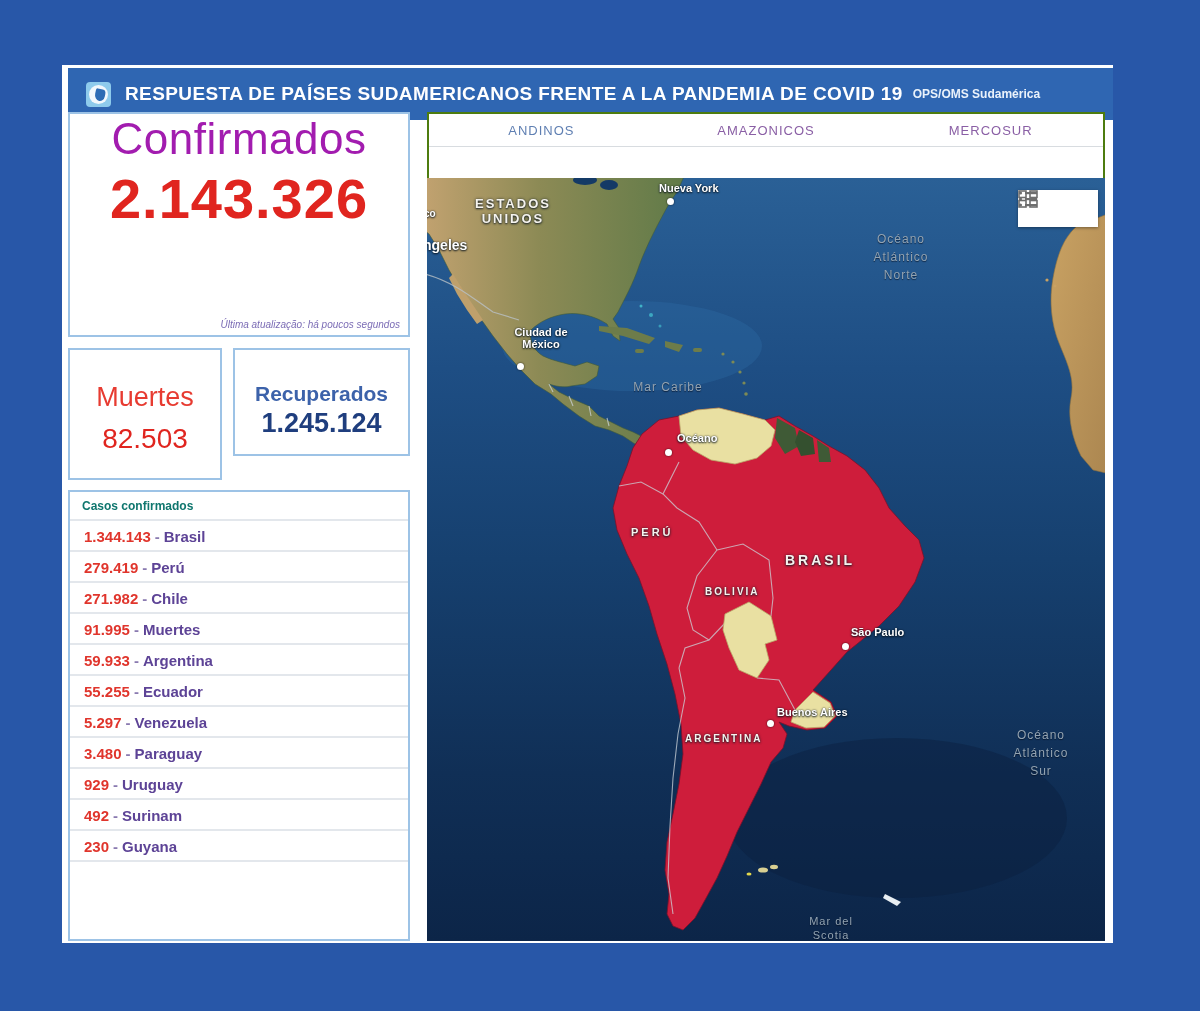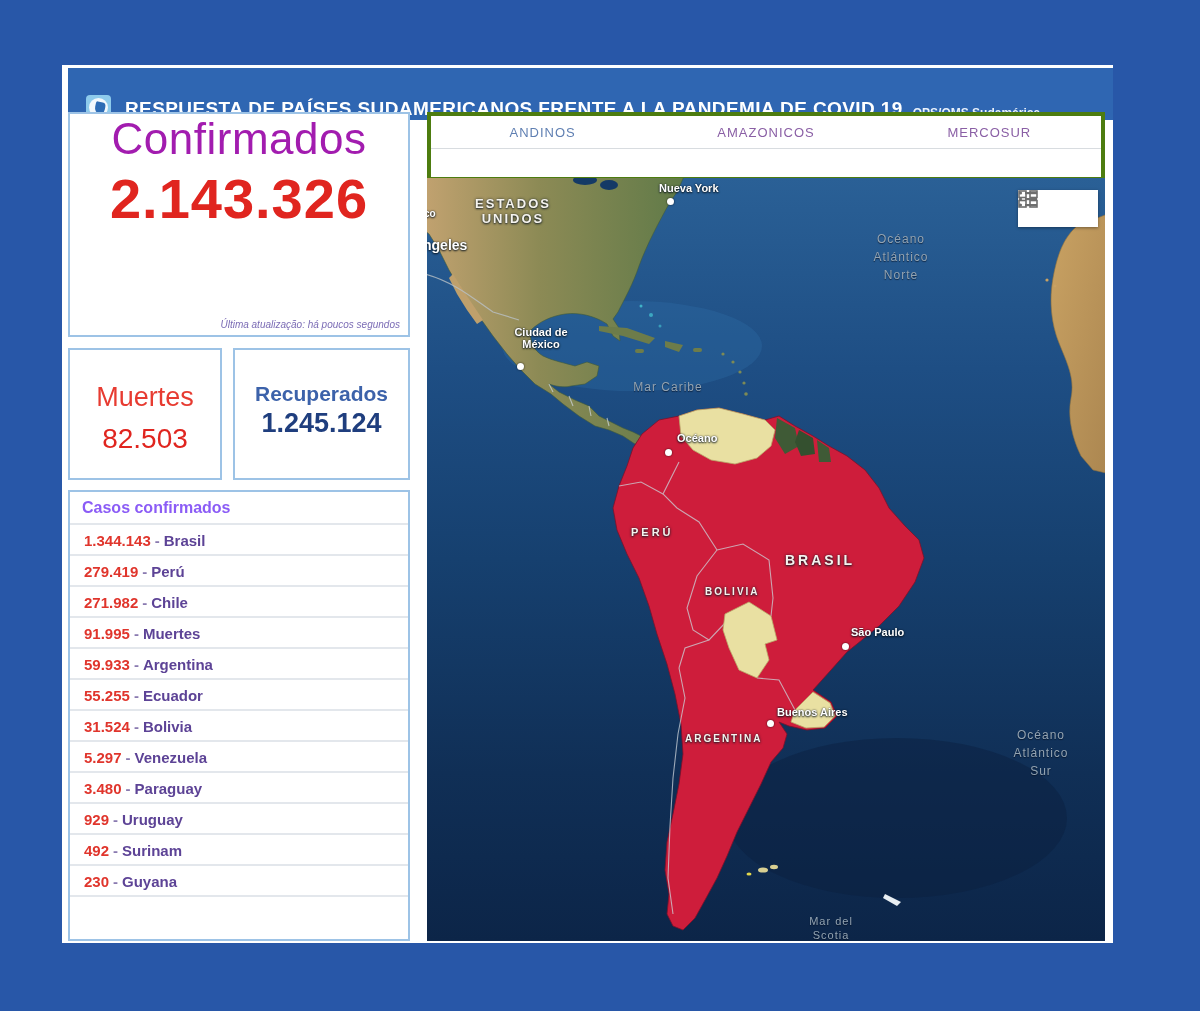--- a/index.html
+++ b/index.html
@@ -2,53 +2,53 @@
 <html><head>
 <meta charset="utf-8">
 <style>
   * { margin:0; padding:0; box-sizing:border-box; }
   html,body { width:1200px; height:1011px; }
   body { font-family:"Liberation Sans", sans-serif; background:#2857a8; position:relative; }
   .frame { position:absolute; inset:0; background:#2857a8; }
   .content { position:absolute; left:62px; top:65px; width:1051px; height:878px; background:#ffffff; }
 
   
-  .hdr { position:absolute; left:6px; top:3px; width:1045px; height:52px; background:#2f66b2; display:flex; align-items:flex-end; padding:0 10px 0 18px; }
+  .hdr { position:absolute; left:6px; top:3px; width:1045px; height:52px; background:#2f66b2; display:flex; align-items:center; padding:0 10px 0 18px; }
   .logo { width:25px; height:25px; border-radius:4px; background:#8ecbec; position:relative; flex:0 0 auto; }
   .logo .globe { position:absolute; left:3px; top:3px; width:19px; height:19px; border-radius:50%; background:#f2f8fc; }
   .logo .land { position:absolute; left:9px; top:7px; width:10px; height:12px; background:#2d6cb5; border-radius:20% 45% 60% 70%; transform:rotate(12deg); }
   .hdr-title { color:#ffffff; font-size:19px; font-weight:600; letter-spacing:.4px; margin-left:14px; white-space:nowrap; }
   .hdr-sub { color:#eaf2fb; font-size:12px; font-weight:600; margin-left:10px; white-space:nowrap; }
 
   .card { position:absolute; background:#fff; border:2px solid #9dc3e6; }
 
   
   .card-conf { left:6px; top:47px; width:342px; height:225px; text-align:center; }
   .conf-label { color:#a21caf; font-size:44px; font-weight:500; letter-spacing:.5px; }
   .conf-value { color:#e0251f; font-size:56px; font-weight:700; letter-spacing:1px; margin-top:2px; }
   .conf-upd { position:absolute; right:8px; bottom:5px; color:#7b6cb5; font-size:10px; font-style:italic; }
 
   
   .card-death { left:6px; top:283px; width:154px; height:132px; text-align:center; }
   .death-label { color:#e73b31; font-size:27px; font-weight:500; margin-top:32px; }
   .death-value { color:#e0251f; font-size:28px; font-weight:400; margin-top:10px; }
-  .card-rec { left:171px; top:283px; width:177px; height:132px; text-align:center; }
+  .card-rec { left:171px; top:283px; width:177px; height:108px; text-align:center; }
   .rec-label { color:#3c62aa; font-size:21px; font-weight:600; margin-top:32px; }
   .rec-value { color:#1f3e7e; font-size:27px; font-weight:700; margin-top:2px; }
 
   
   .card-list { left:6px; top:425px; width:342px; height:451px; padding:0; }
-  .list-head { font-size:16px; font-weight:700; color:#8b5cf6; padding:7px 0 6px 12px; border-bottom:2px solid #e3e7ec; }
+  .list-head { font-size:12px; font-weight:700; color:#0f766e; padding:7px 0 6px 12px; border-bottom:2px solid #e3e7ec; }
   .list-row { height:31px; line-height:31px; padding-left:14px; border-bottom:2px solid #e3e7ec; font-size:15px; font-weight:700; white-space:nowrap; }
   .list-row .val { color:#e0352c; }
   .list-row .sep { color:#8a7ab0; padding:0 4px; }
   .list-row .country { color:#5d4396; }
 
   
-  .tabs { position:absolute; left:365px; top:47px; width:678px; height:69px; background:#fff; border:4px solid #4d7c0f; }
+  .tabs { position:absolute; left:365px; top:47px; width:678px; height:69px; background:#fff; border:2px solid #4d7c0f; }
   .tab-row { display:flex; height:33px; align-items:center; border-bottom:1px solid #d8dce0; }
   .tab { flex:1; text-align:center; font-size:13px; letter-spacing:1px; cursor:pointer; }
   .tab-andinos { color:#5f7fb2; }
   .tab-amazonicos, .tab-mercosur { color:#8a5fa5; }
 
   
   .map { position:absolute; left:365px; top:113px; width:678px; height:763px; overflow:hidden; background:#143a66; }
   .map svg { position:absolute; left:0; top:0; }
   .mlabel { position:absolute; white-space:pre-line; text-align:center; pointer-events:none; }
   .lbl-region { color:#f5f3ee; font-weight:700; text-shadow:0 1px 2px rgba(20,30,40,.9), 0 0 3px rgba(20,30,40,.7); letter-spacing:2px; }
@@ -92,21 +92,20 @@
     </div>
 
     <div class="card card-list">
       <div class="list-head">Casos confirmados</div>
       <div class="list-row"><span class="val">1.344.143</span><span class="sep">-</span><span class="country">Brasil</span></div>
       <div class="list-row"><span class="val">279.419</span><span class="sep">-</span><span class="country">Perú</span></div>
       <div class="list-row"><span class="val">271.982</span><span class="sep">-</span><span class="country">Chile</span></div>
       <div class="list-row"><span class="val">91.995</span><span class="sep">-</span><span class="country">Muertes</span></div>
       <div class="list-row"><span class="val">59.933</span><span class="sep">-</span><span class="country">Argentina</span></div>
       <div class="list-row"><span class="val">55.255</span><span class="sep">-</span><span class="country">Ecuador</span></div>
-      <div class="list-row"><span class="val">31.524</span><span class="sep">-</span><span class="country">Bolivia</span></div>
       <div class="list-row"><span class="val">5.297</span><span class="sep">-</span><span class="country">Venezuela</span></div>
       <div class="list-row"><span class="val">3.480</span><span class="sep">-</span><span class="country">Paraguay</span></div>
       <div class="list-row"><span class="val">929</span><span class="sep">-</span><span class="country">Uruguay</span></div>
       <div class="list-row"><span class="val">492</span><span class="sep">-</span><span class="country">Surinam</span></div>
       <div class="list-row"><span class="val">230</span><span class="sep">-</span><span class="country">Guyana</span></div>
     </div>
 
     <div class="tabs">
       <div class="tab-row">
         <div class="tab tab-andinos">ANDINOS</div>

